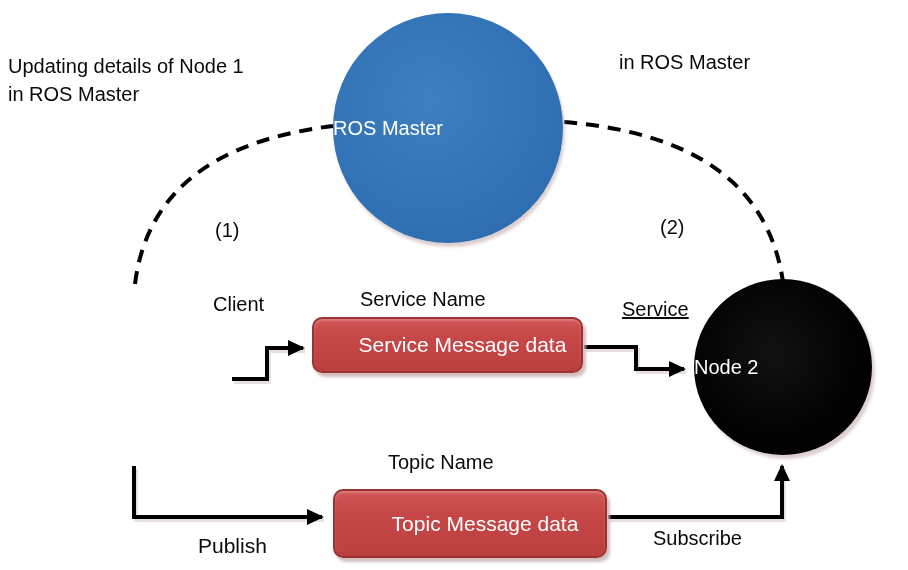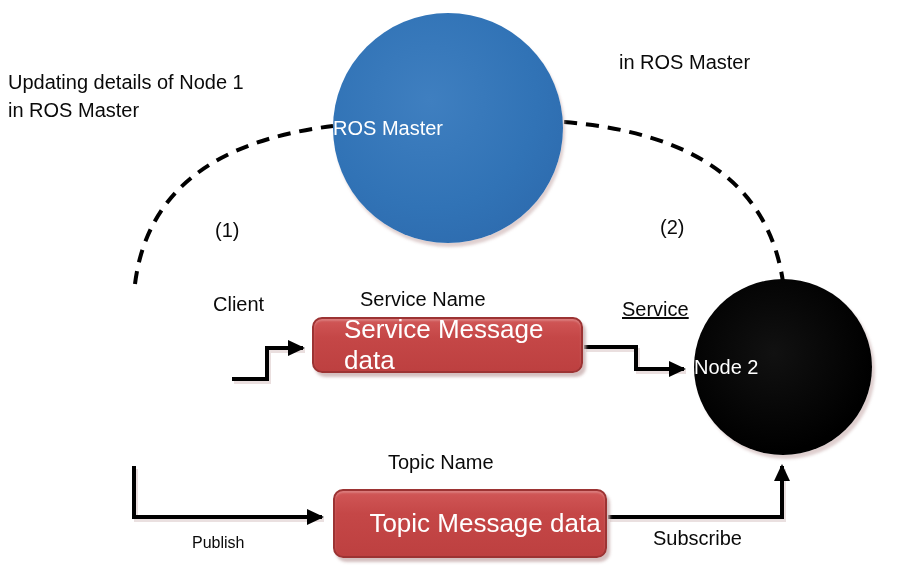--- a/index.html
+++ b/index.html
@@ -45,21 +45,21 @@
     width: 178px; height: 176px;
     background: radial-gradient(circle at 45% 42%, #111111 0%, #000000 70%);
     box-shadow: 3px 4px 3px rgba(215,195,195,0.8);
   }
   .msgbox {
     position: absolute;
     display: flex;
     align-items: center;
     justify-content: center;
     color: #ffffff;
-    font-size: 26px;
+    font-size: 21px;
     border-radius: 10px;
     border: 2px solid #9c3333;
     background: linear-gradient(180deg, #d15757 0%, #c54747 35%, #bd4040 100%);
     box-shadow: 3px 4px 3px rgba(205,180,180,0.85), inset 0 2px 2px rgba(255,255,255,0.22);
     box-sizing: border-box;
     padding-left: 30px;
   }
   #service-box { left: 312px; top: 317px; width: 271px; height: 56px; }
   #topic-box   { left: 333px; top: 489px; width: 274px; height: 69px; }
   .note {
@@ -114,34 +114,34 @@
   </div>
 
   <div id="service-box" class="msgbox">
     <span>Service Message data</span>
   </div>
 
   <div id="topic-box" class="msgbox">
     <span>Topic Message data</span>
   </div>
 
-  <div class="abs note" style="left:8px; top:68px;">
+  <div class="abs note" style="left:8px; top:52px;">
     <div>Updating details of Node 1</div>
     <div>in ROS Master</div>
   </div>
 
   <div class="abs note" style="left:619px; top:48px;">
     <div>in ROS Master</div>
   </div>
 
   <div class="abs lbl" style="left:215px; top:219px;">(1)</div>
   <div class="abs lbl" style="left:660px; top:216px;">(2)</div>
 
   <div class="abs lbl" style="left:213px; top:293px;">Client</div>
   <div class="abs lbl" style="left:622px; top:298px;text-decoration:underline;">Service</div>
 
   <div class="abs lbl" style="left:388px; top:451px;">Topic Name</div>
   <div class="abs lbl" style="left:360px; top:288px;">Service Name</div>
 
-  <div class="abs lbl" style="left:192px; top:534px; font-size:16px;">Publish</div>
+  <div class="abs lbl" style="left:198px; top:534px; font-size:21px;">Publish</div>
   <div class="abs lbl" style="left:653px; top:527px;">Subscribe</div>
 
 </div>
 
 </body></html>

